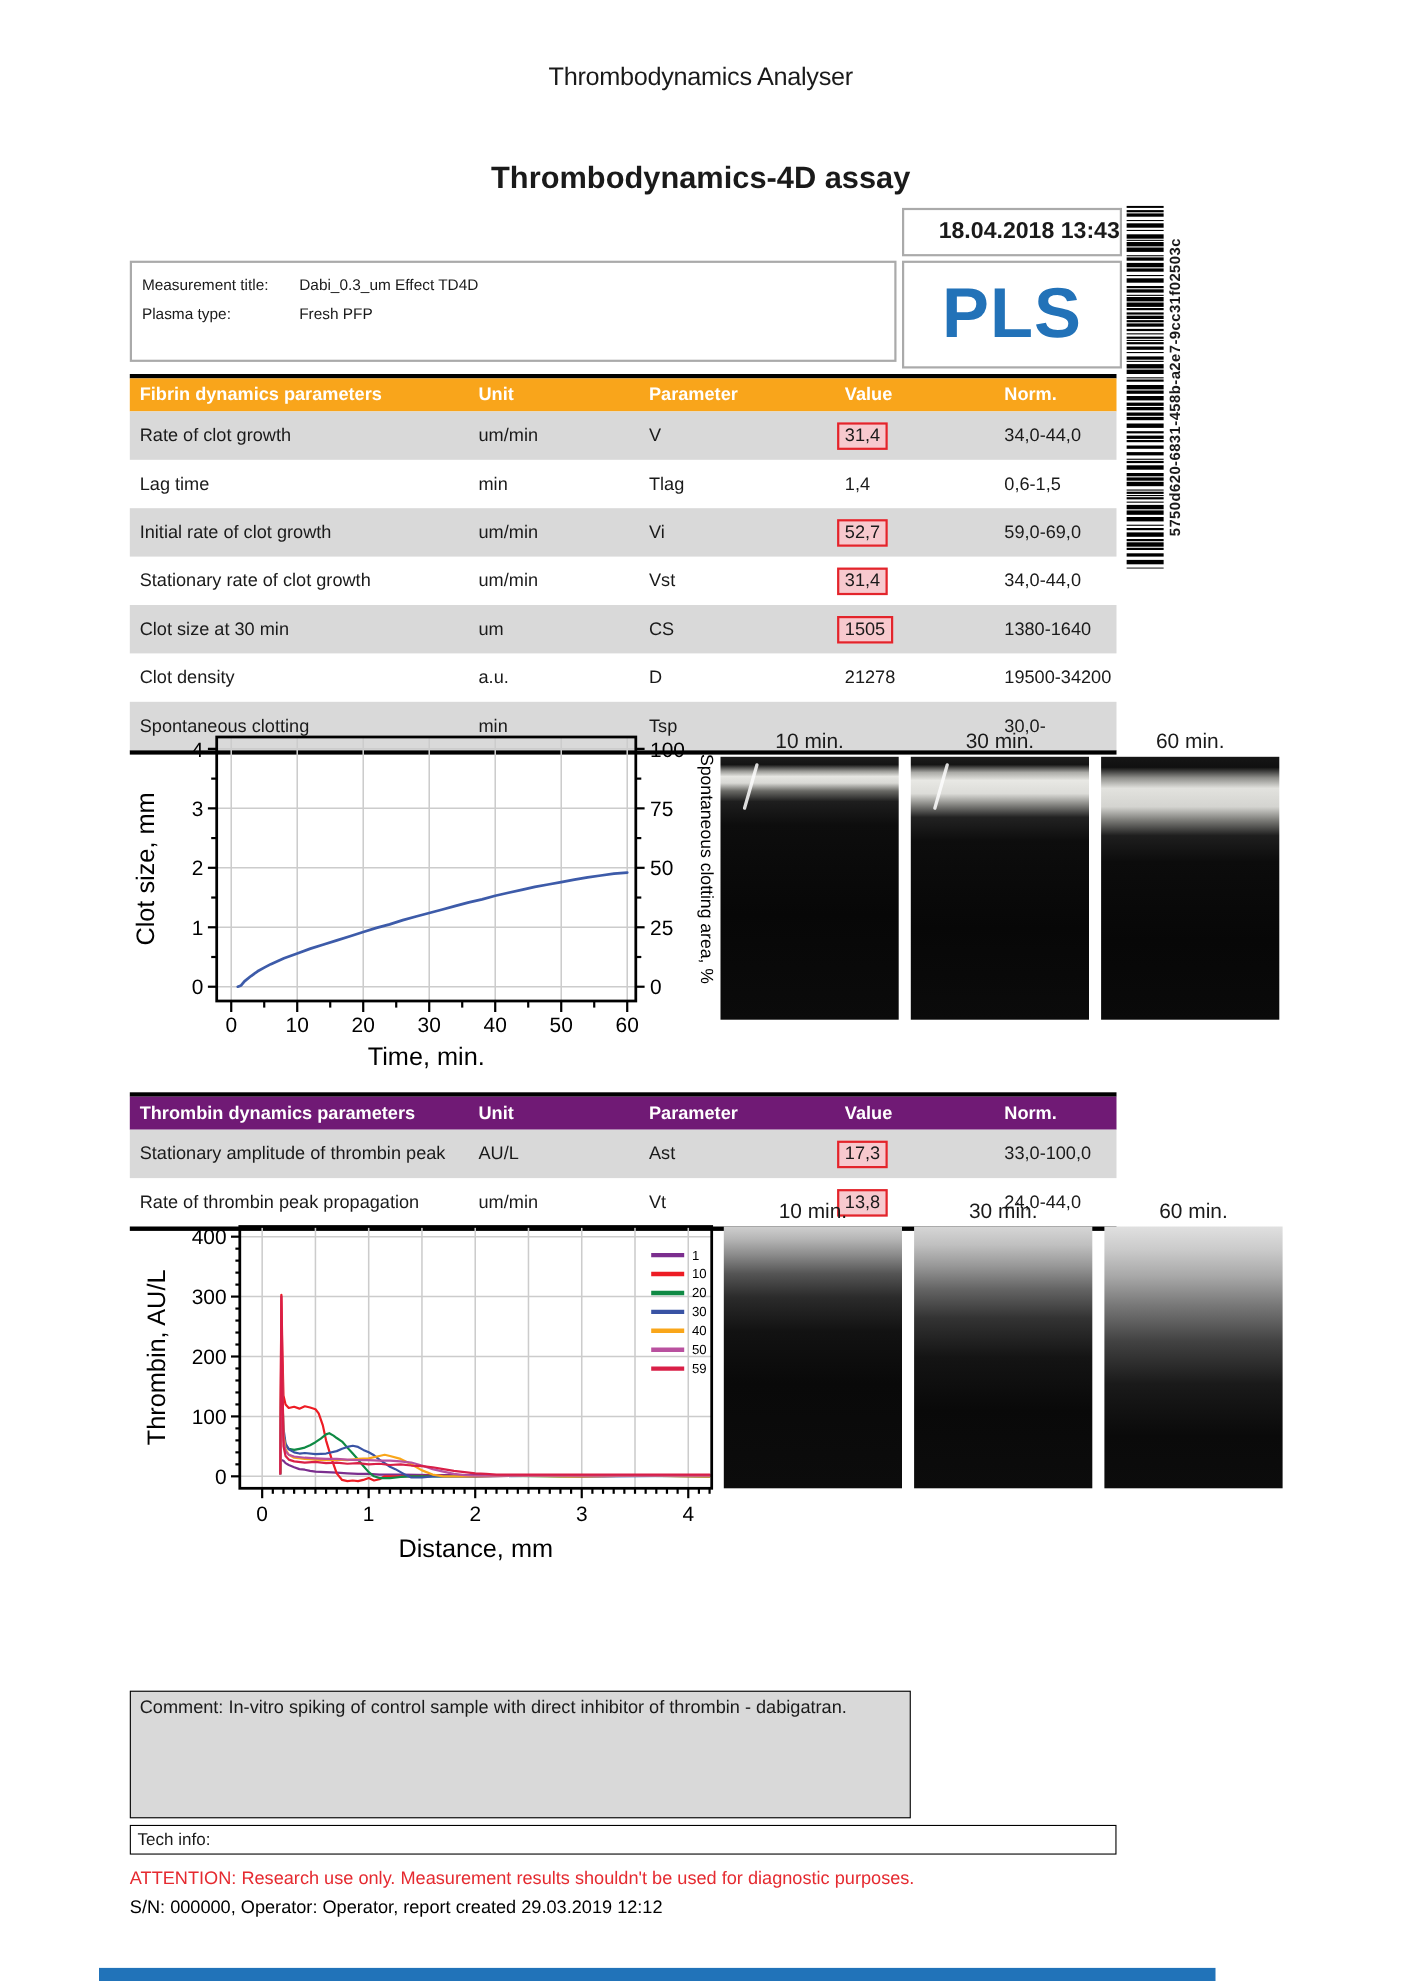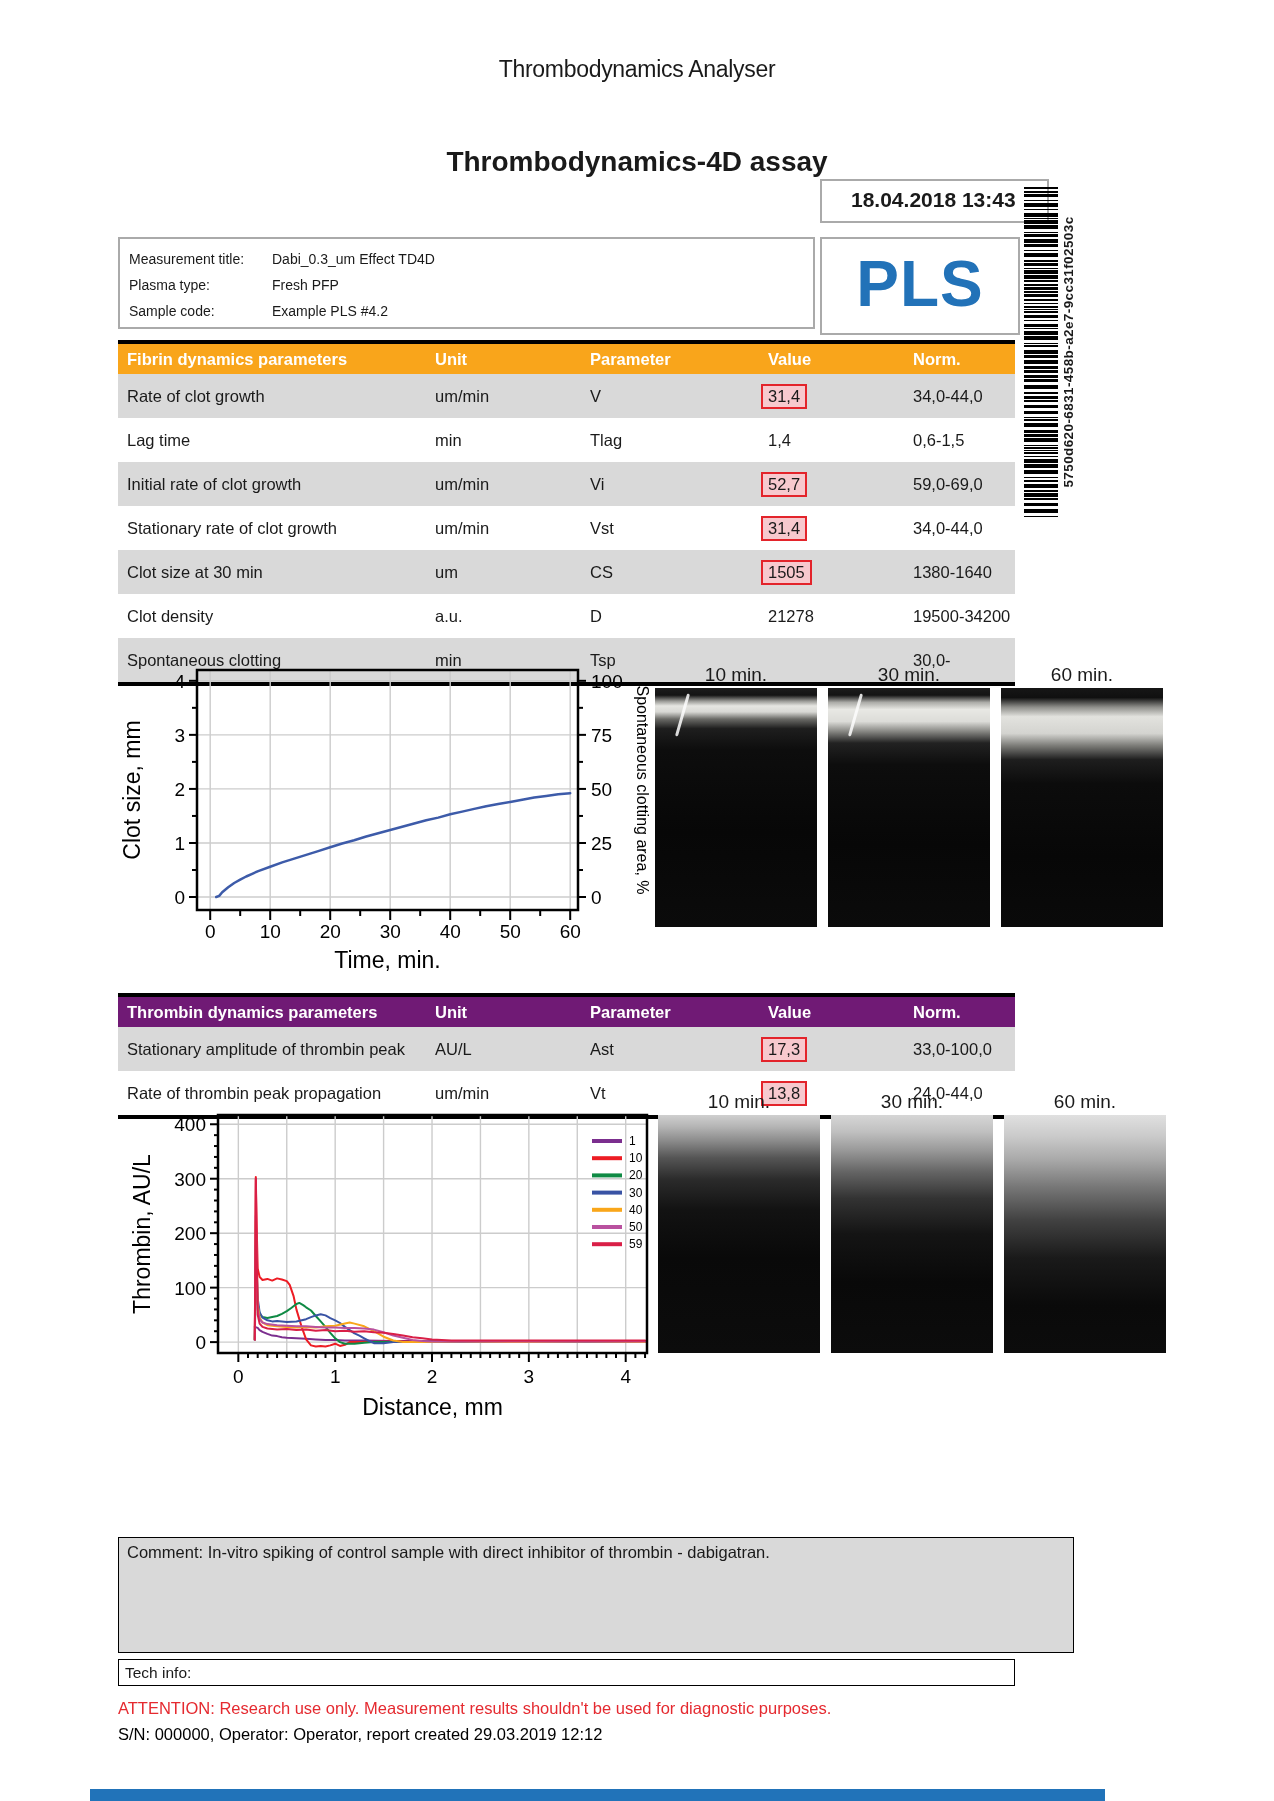--- a/index.html
+++ b/index.html
@@ -1,22 +1,22 @@
 <!DOCTYPE html>
 <html style="--orange: #F9A51B; --blue: #2173B9; --pls: #2272B8; --flag-border: #E3242B; --flag-bg: #F7C9CE; --attention: #E52A30; --rowgray: #D9D9D9;"><head>
 <meta charset="utf-8">
 <style>
   html,body{margin:0;padding:0;background:#fff;}
   #page{position:relative;width:1274px;height:1801px;background:#fff;overflow:hidden;
         font-family:"Liberation Sans",sans-serif;color:#1a1a1a;}
   .abs{position:absolute;}
   .app-title{top:56px;left:0;width:100%;text-align:center;font-size:23px;letter-spacing:-0.3px;}
   .report-title{top:146px;left:0;width:100%;text-align:center;font-size:28px;font-weight:bold;}
-  .date-box{left:820px;top:179px;width:196px;height:40px;border:2px solid #aaa;
-            font-size:21px;font-weight:bold;text-align:left;line-height:38px;padding-left:29px;}
+  .date-box{left:820px;top:189px;width:196px;height:40px;border:2px solid #aaa;
+            font-size:21px;font-weight:bold;text-align:right;line-height:38px;}
   .info-box{left:118px;top:237px;width:697px;height:92px;border:2px solid #aaa;
             font-size:14px;padding:7px 0 0 9px;box-sizing:border-box;line-height:26px;}
   .info-row{display:flex;}
   .info-label{width:143px;}
   .pls-box{left:820px;top:237px;width:196px;height:94px;border:2px solid #aaa;
            color:var(--pls);font-size:64px;font-weight:bold;text-align:center;line-height:90px;letter-spacing:1px;}
   .vtext{left:1061px;top:187px;width:330px;transform-origin:0 0;
          transform:rotate(-90deg) translateX(-330px);text-align:center;
          font-size:13.5px;font-weight:bold;letter-spacing:0.4px;white-space:nowrap;}
   
@@ -41,21 +41,21 @@
   #clot-images .img-pic{height:239px;}
   #thrombin-images .img-pic{height:238px;}
   .clot10{background:linear-gradient(180deg,#1c1c1c 0%,#141414 3%,#9a9a96 5.5%,#e6e6e2 7.5%,#d8d8d4 10%,#6a6a66 13%,#1e1e1e 17%,#0d0d0d 26%,#070707 60%,#0b0b0b 100%);}
   .clot30{background:linear-gradient(180deg,#1c1c1c 0%,#141414 3%,#ababa7 6%,#e8e8e4 9%,#dcdcd8 14%,#8a8a86 18%,#222 23%,#0d0d0d 32%,#070707 65%,#0b0b0b 100%);}
   .clot60{background:linear-gradient(180deg,#161616 0%,#101010 4%,#8e8e8a 8%,#e2e2de 12%,#d4d4d0 19%,#7e7e7a 24%,#1e1e1e 30%,#0c0c0c 40%,#070707 70%,#0a0a0a 100%);}
   .thr10{background:linear-gradient(180deg,#cfcfcf 0%,#b4b4b4 5%,#8a8a8a 11%,#555 18%,#2b2b2b 27%,#121212 40%,#090909 60%,#0c0c0c 100%);}
   .thr30{background:linear-gradient(180deg,#d6d6d6 0%,#c0c0c0 7%,#989898 15%,#646464 24%,#333 35%,#141414 50%,#090909 70%,#0c0c0c 100%);}
   .thr60{background:linear-gradient(180deg,#e0e0e0 0%,#cacaca 9%,#a8a8a8 19%,#787878 30%,#424242 44%,#1a1a1a 60%,#0a0a0a 80%,#0c0c0c 100%);}
   .scratch{position:absolute;left:26px;top:5px;width:3px;height:44px;background:#fdfdfd;
            transform:rotate(16deg);opacity:.85;border-radius:2px;}
-  .comment-box{left:118px;top:1537px;width:956px;height:116px;background:var(--rowgray);
+  .comment-box{left:118px;top:1537px;width:710px;height:116px;background:var(--rowgray);
                border:1px solid #000;box-sizing:border-box;font-size:16.5px;padding:5px 8px;}
   .techinfo-box{left:118px;top:1659px;width:897px;height:27px;border:1px solid #000;
                 box-sizing:border-box;font-size:15.5px;line-height:25px;padding-left:6px;}
   .attention{left:118px;top:1699px;font-size:16.5px;color:var(--attention);}
   .sn-line{left:118px;top:1725px;font-size:16.5px;color:#000;}
   .footer-bar{left:90px;top:1789px;width:1015px;height:12px;background:var(--blue);}
 </style>
 </head>
 <body>
 
@@ -66,24 +66,20 @@
   <div class="abs date-box">18.04.2018 13:43</div>
 
   <div class="abs info-box">
     <div class="info-row">
       <span class="info-label">Measurement title:</span>
       <span>Dabi_0.3_um Effect TD4D</span>
     </div>
     <div class="info-row">
       <span class="info-label">Plasma type:</span>
       <span>Fresh PFP</span>
-    </div>
-    <div class="info-row">
-      <span class="info-label">Sample code:</span>
-      <span>Example PLS #4.2</span>
     </div>
   </div>
 
   <div class="abs pls-box">
     <span>PLS</span>
   </div>
 
   <svg id="barcode" class="abs" style="left:1024px;top:187px;" width="34" height="330">
       <rect x="0" y="0" width="34" height="2" fill="#000"></rect>
       <rect x="0" y="4" width="34" height="2" fill="#000"></rect>

